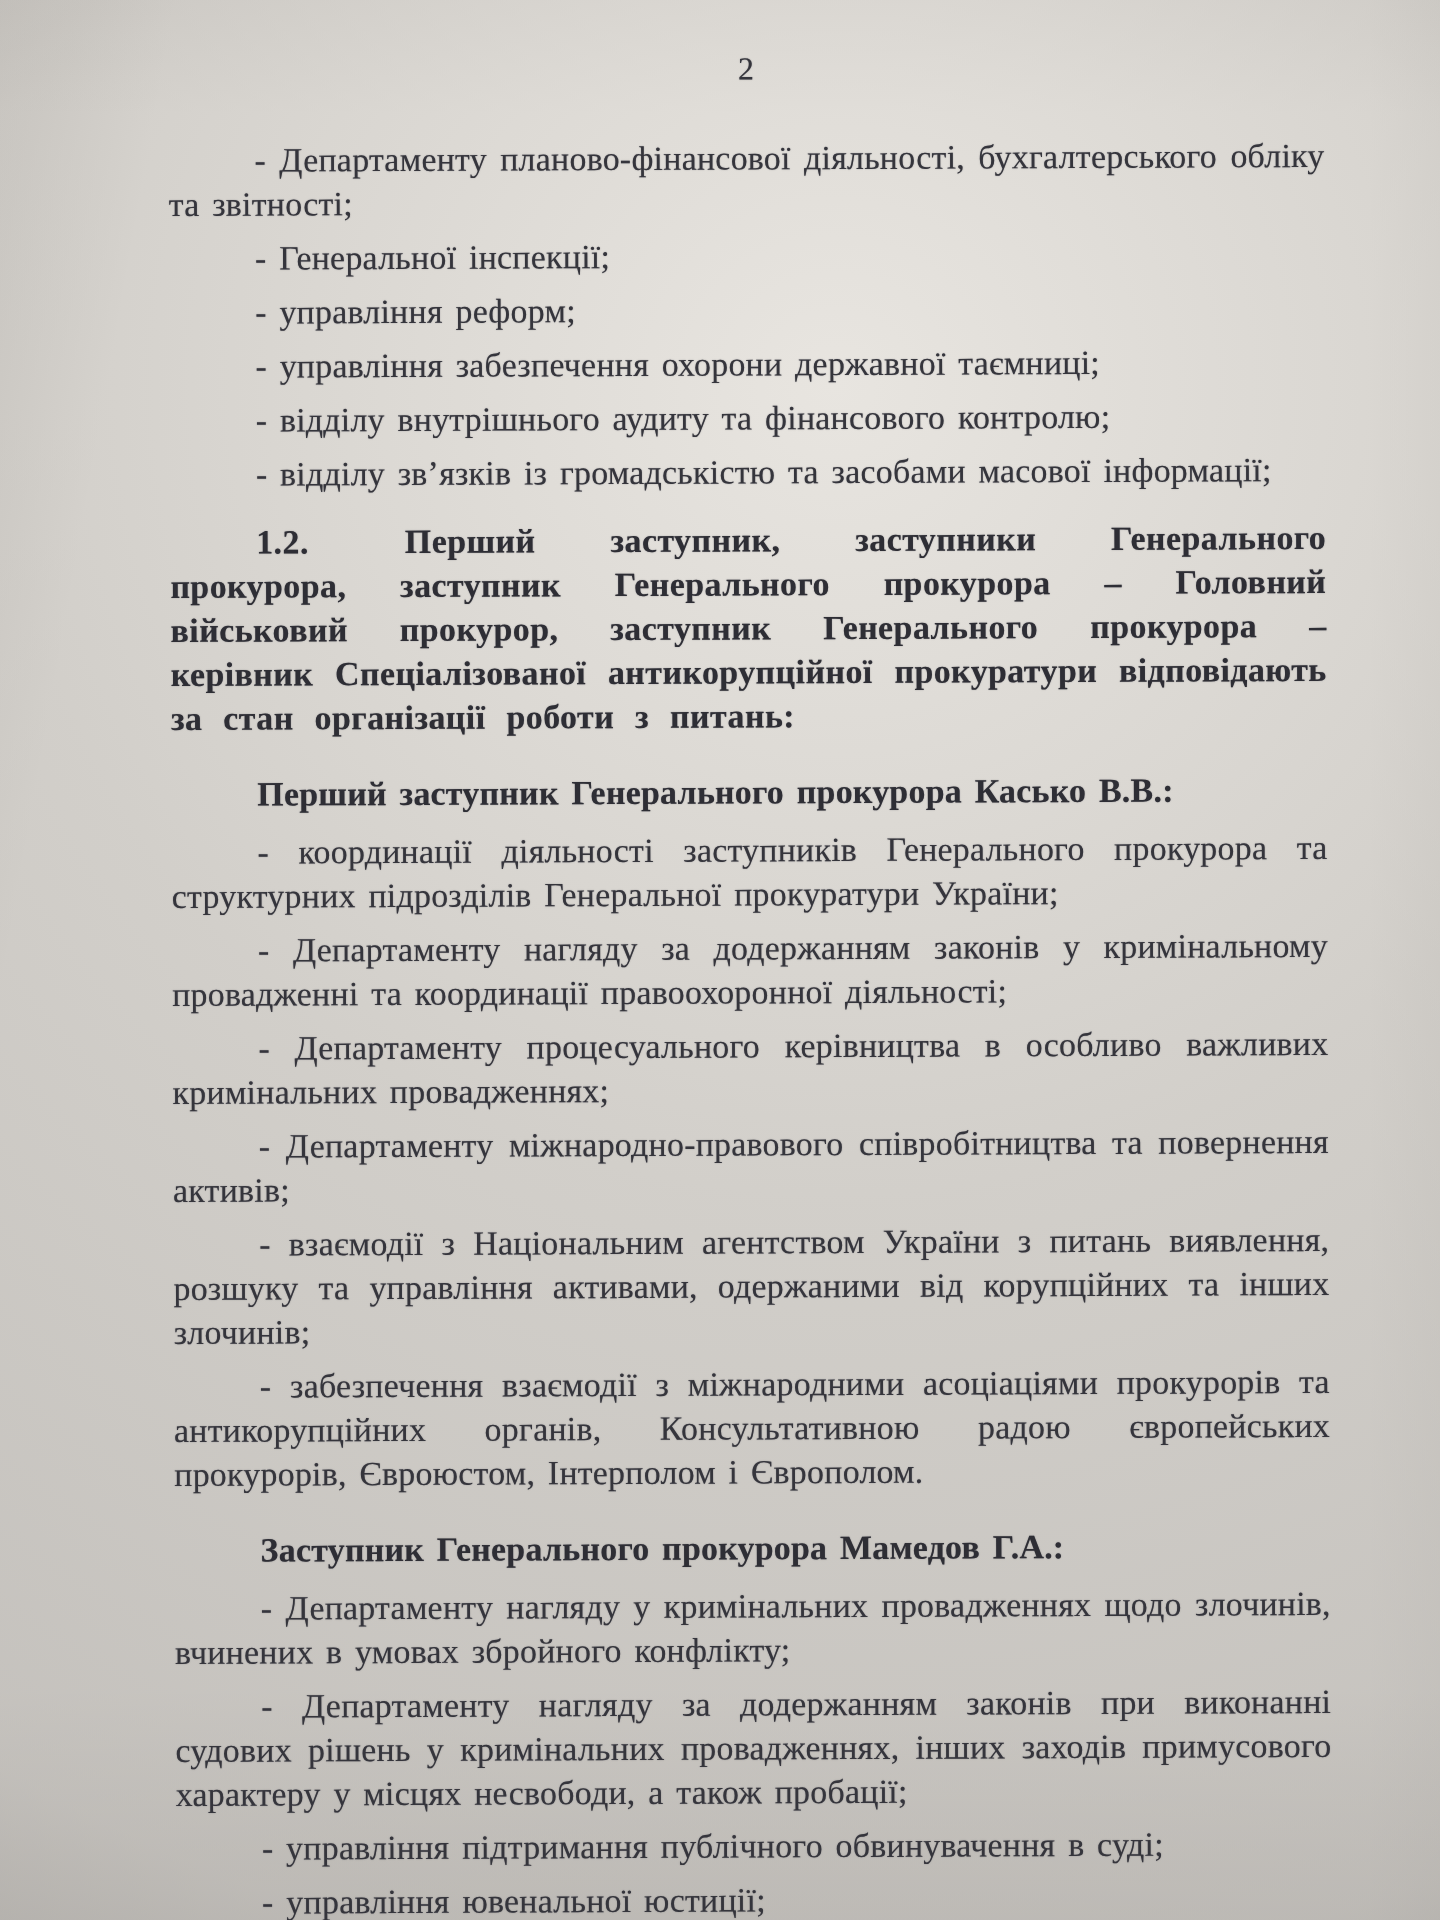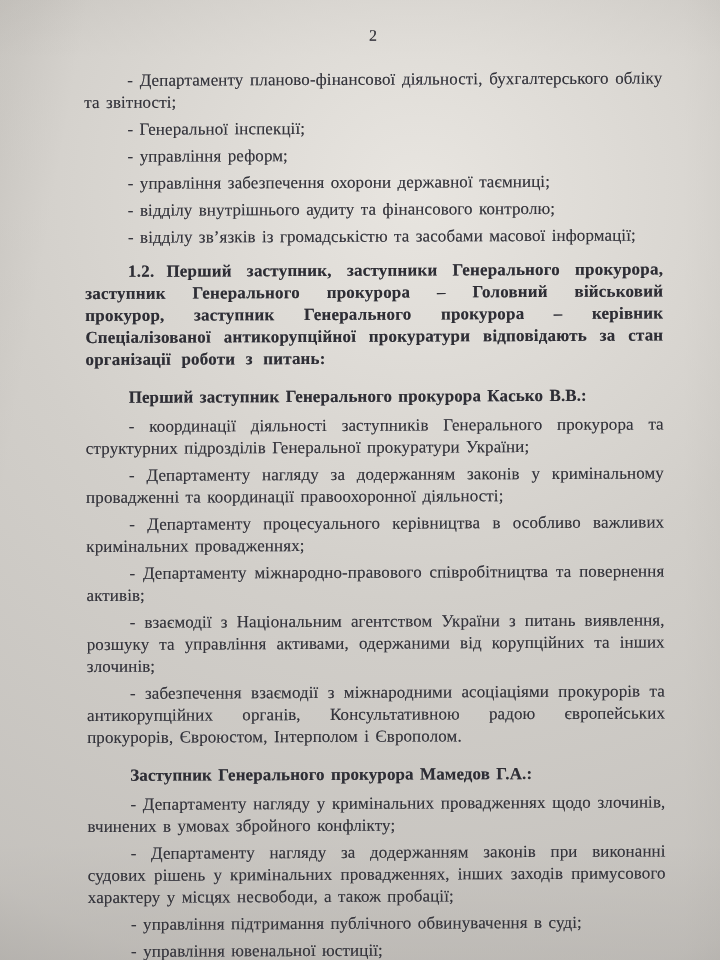--- a/index.html
+++ b/index.html
@@ -51,21 +51,21 @@
   }
   p.clause {
     margin: 12px 0 8px 0;
     text-indent: 43px;
     text-align: justify;
     font-weight: bold;
     color: #2e2e35;
     word-spacing: 6px;
     letter-spacing: 0.2px;
   }
-  .clause-no { margin-right: 12px; }
+  .clause-no { margin-right: 48px; }
   p.heading {
     margin: 16px 0 7px 0;
     text-indent: 43px;
     font-weight: bold;
     color: #2e2e35;
   }
 </style>
 </head>
 <body>
 

